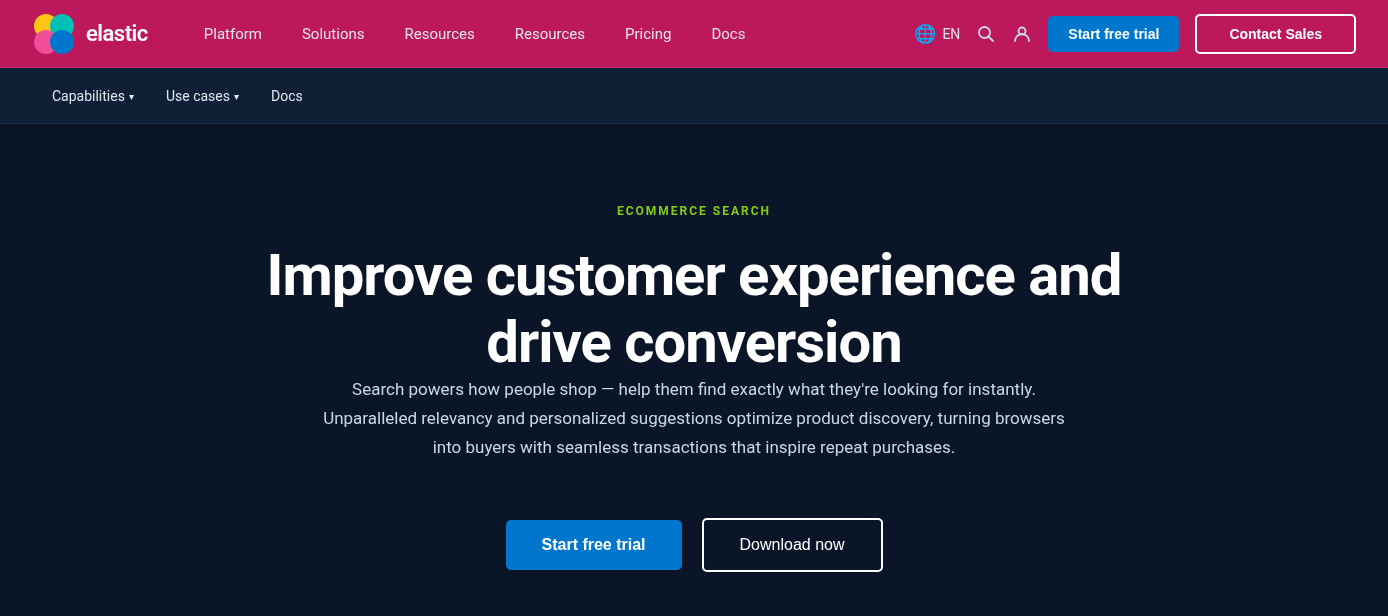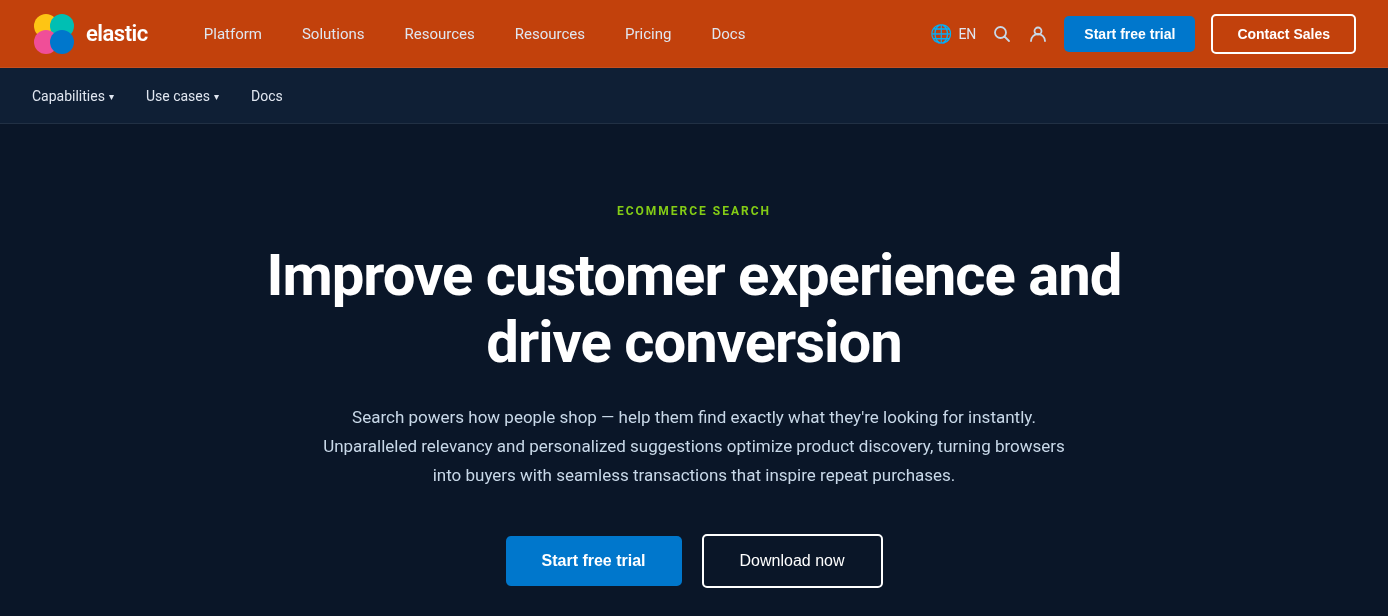--- a/index.html
+++ b/index.html
@@ -11,21 +11,21 @@
     body {
       font-family: -apple-system, BlinkMacSystemFont, 'Segoe UI', Roboto, sans-serif;
       background-color: #0a1628;
       color: #ffffff;
       width: 1388px;
       overflow-x: hidden;
     }
 
     
     .top-nav {
-      background-color: #c2410c;
+      background-color: #be185d;
       display: flex;
       align-items: center;
       padding: 0 32px;
       height: 68px;
       border-bottom: 1px solid rgba(255,255,255,0.08);
     }
 
     .logo-area {
       display: flex;
       align-items: center;
@@ -97,21 +97,21 @@
       font-size: 14px;
       font-weight: 600;
       cursor: pointer;
       white-space: nowrap;
     }
 
     .btn-contact-sales {
       background-color: transparent;
       color: #ffffff;
       border: 2px solid #ffffff;
-      padding: 10px 24px;
+      padding: 10px 32px;
       border-radius: 5px;
       font-size: 14px;
       font-weight: 600;
       cursor: pointer;
       white-space: nowrap;
     }
 
     
     .secondary-nav {
       background-color: #0f1f35;
@@ -132,20 +132,21 @@
       color: #ffffff;
       font-size: 16px;
       font-weight: 600;
       margin-right: 48px;
     }
 
     .secondary-nav-right {
       display: flex;
       align-items: center;
       gap: 32px;
+      margin-left: 20px;
     }
 
     .secondary-nav-item {
       color: #e0e6f0;
       font-size: 14px;
       cursor: pointer;
       display: flex;
       align-items: center;
       gap: 4px;
     }
@@ -175,30 +176,29 @@
       text-transform: uppercase;
       margin-bottom: 24px;
     }
 
     .hero-headline {
       color: #ffffff;
       font-size: 58px;
       font-weight: 700;
       line-height: 1.15;
       max-width: 900px;
-      margin-bottom: 28px;
       letter-spacing: -1px;
     }
 
     .hero-description {
       color: #c8d8e8;
       font-size: 17px;
       line-height: 1.7;
       max-width: 760px;
-      margin-bottom: 44px;
+      margin-bottom: 56px;
     }
 
     .hero-buttons {
       display: flex;
       align-items: center;
       gap: 20px;
     }
 
     .btn-hero-trial {
       background-color: #0077cc;

